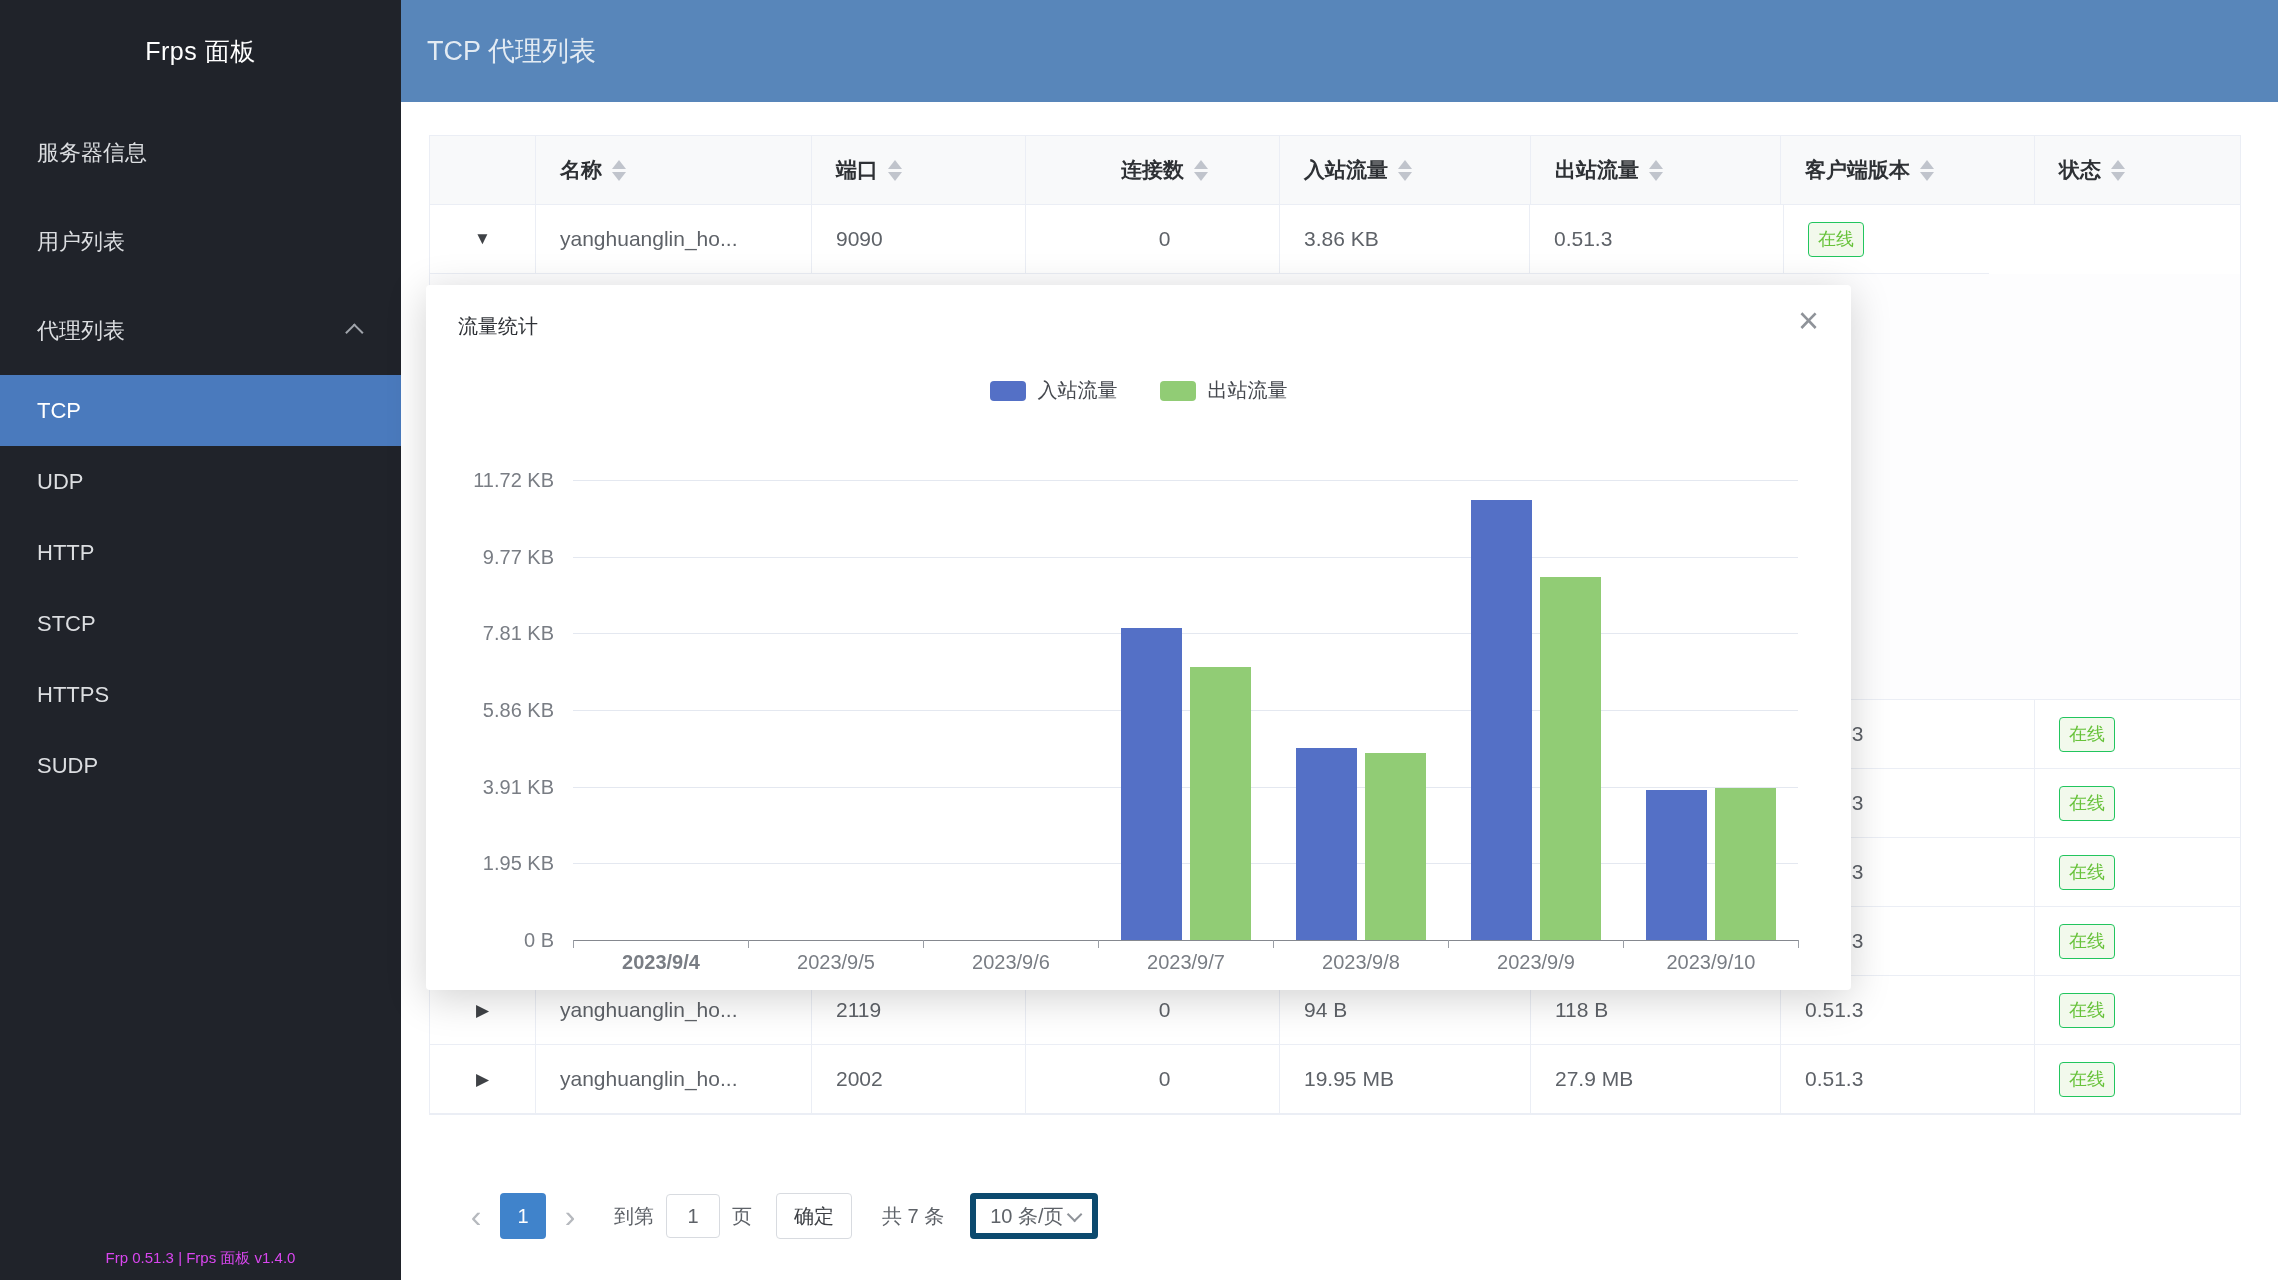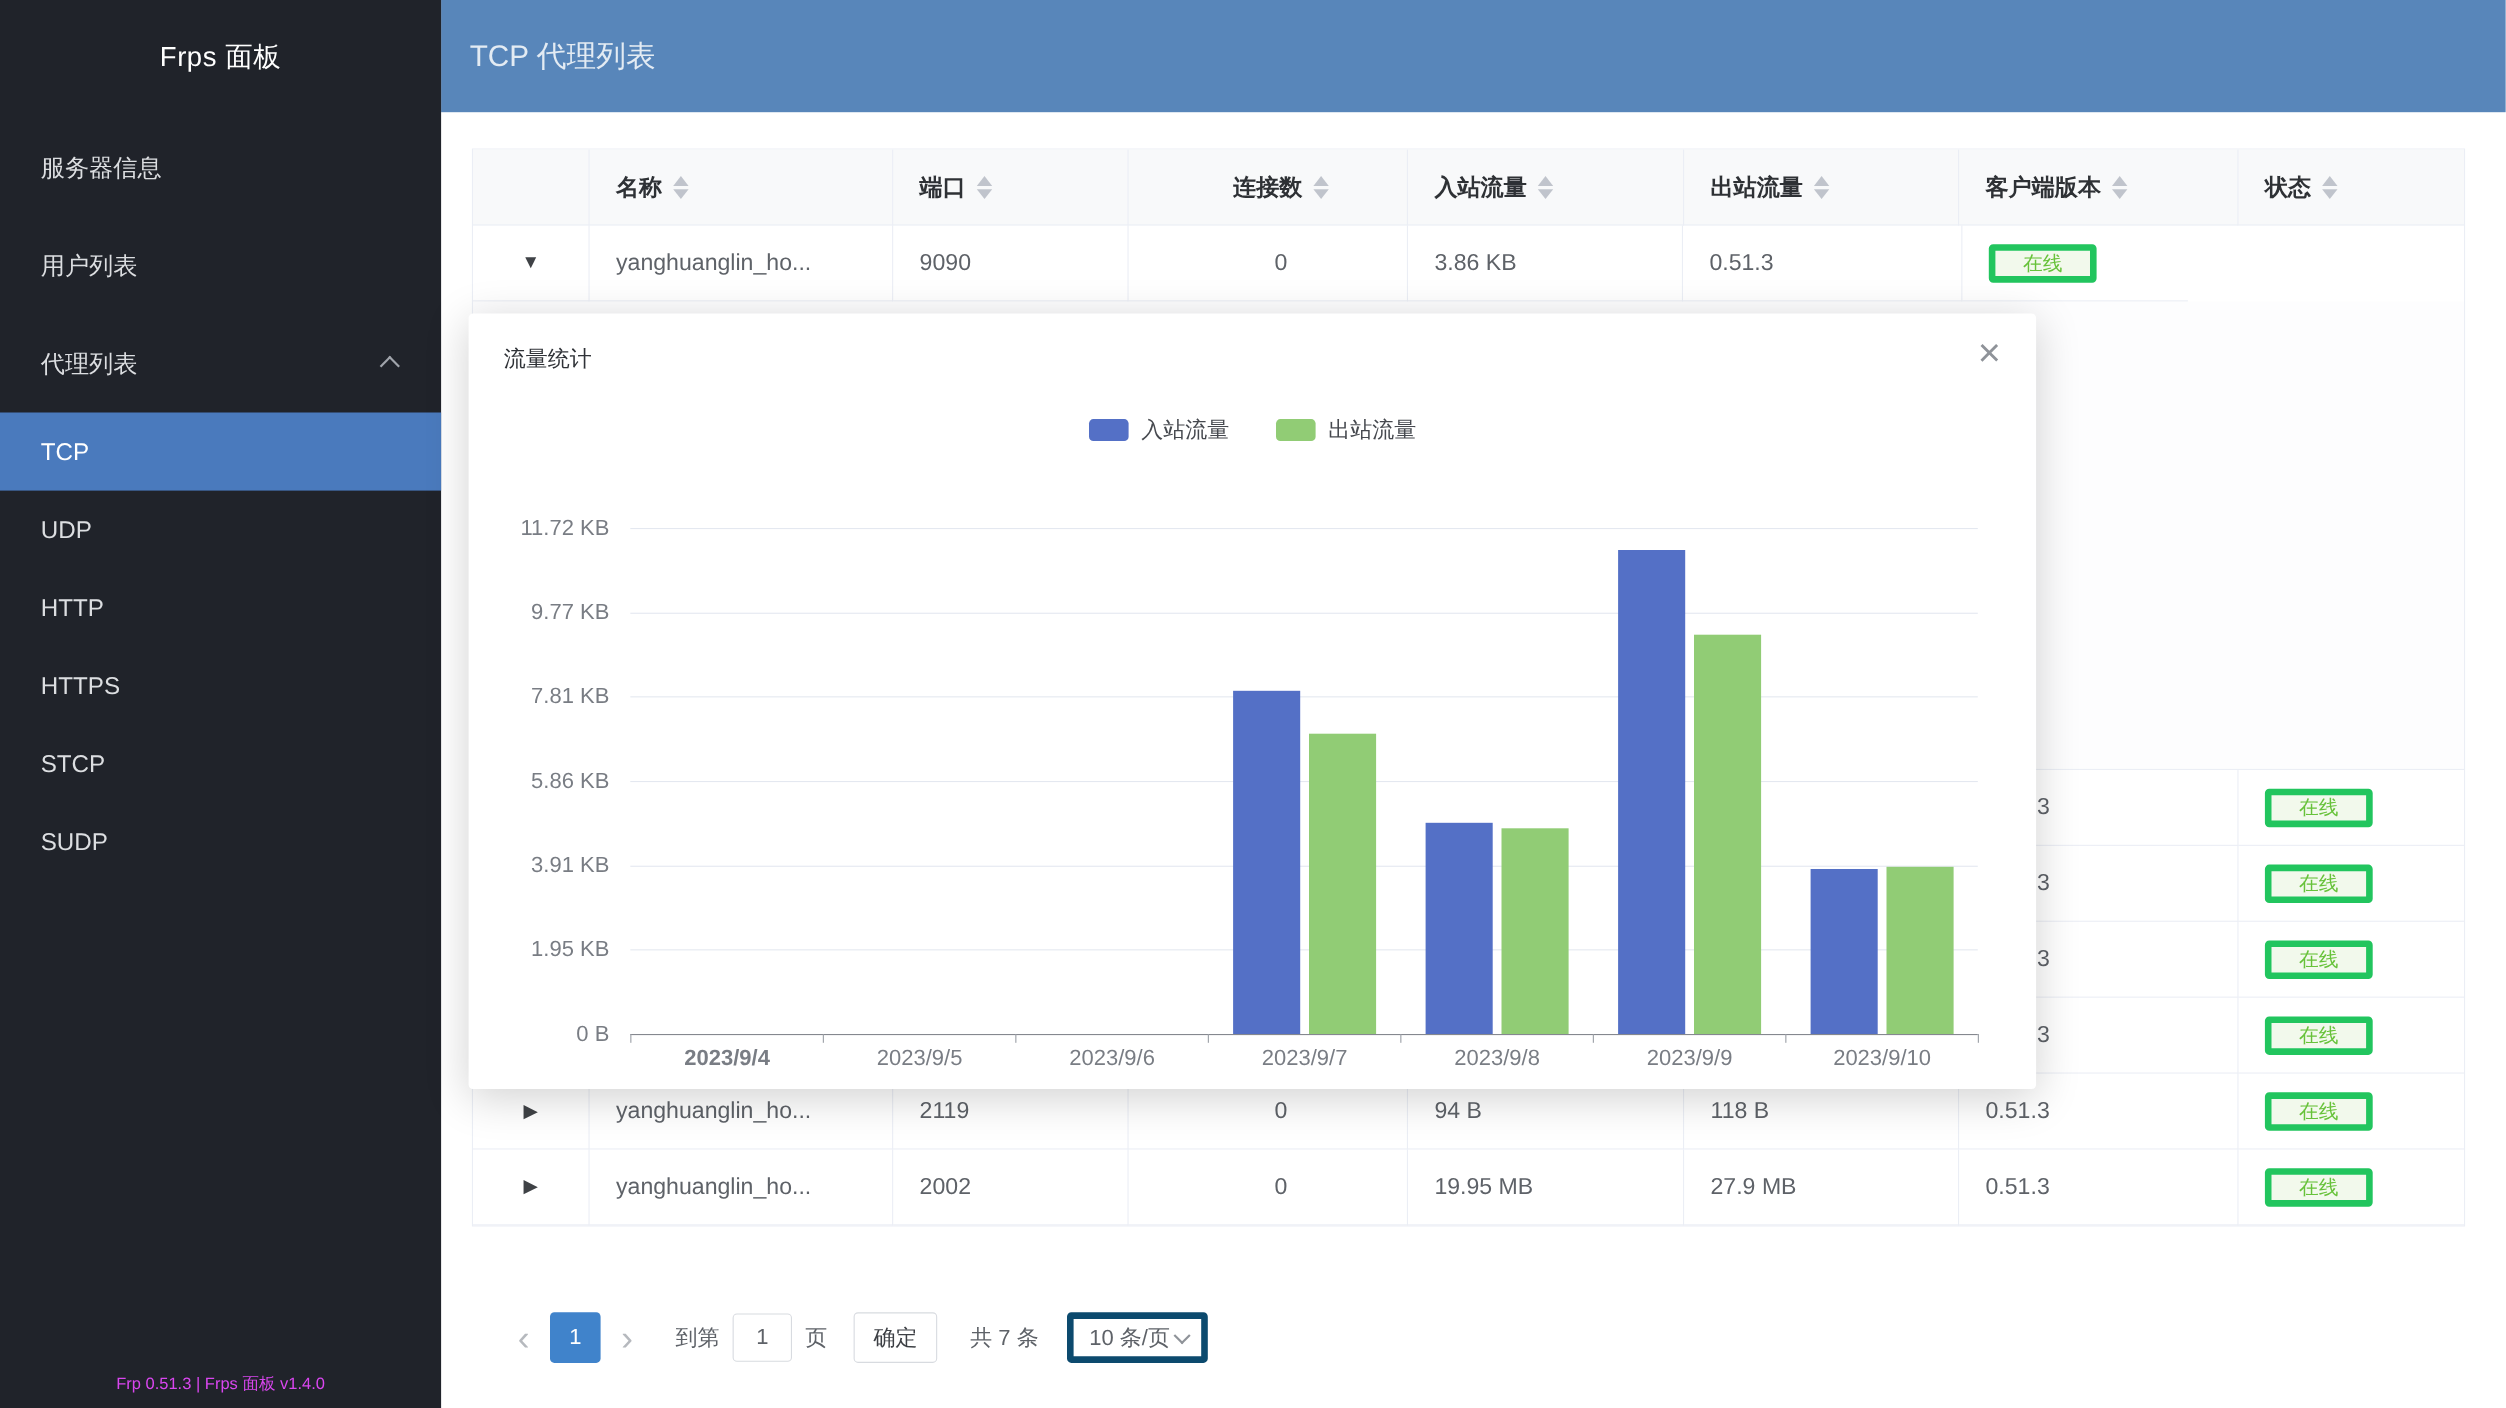--- a/index.html
+++ b/index.html
@@ -25,21 +25,21 @@
   .thead{display:flex;background:#f8f9fa;}
   .th{display:flex;align-items:center;height:69px;padding-left:24px;font-size:21px;font-weight:700;color:#2e3135;border-right:1px solid #ebeef5;border-bottom:1px solid #ebeef5;}
   .tr{display:flex;}
   .td{display:flex;align-items:center;height:69px;padding-left:24px;font-size:21px;color:#5e6268;border-right:1px solid #ebeef5;border-bottom:1px solid #ebeef5;white-space:nowrap;overflow:hidden;}
   .c0{width:106px;}.c1{width:276px;}.c2{width:214px;}.c3{width:254px;justify-content:center;}.c4{width:251px;}.c5{width:250px;}.c6{width:254px;}.c7{width:205px;border-right:none;}
   .expand-cell{justify-content:center;padding-left:0;font-size:17px;color:#3f4246;cursor:pointer;}
   .sort{display:inline-flex;flex-direction:column;margin-left:10px;gap:3px;}
   .sort i{display:block;width:0;height:0;border-left:7px solid transparent;border-right:7px solid transparent;}
   .sort .up{border-bottom:9px solid #c0c4cc;}
   .sort .dn{border-top:9px solid #c0c4cc;}
-  .badge{display:inline-flex;align-items:center;height:35px;padding:0 25px;border-radius:4px;background:#f2f9ec;border:6px solid #22c55e;color:#67c23a;font-size:18px;}
+  .badge{display:inline-flex;align-items:center;height:35px;padding:0 9px;border-radius:4px;background:#f2f9ec;border:1px solid #22c55e;color:#67c23a;font-size:18px;}
   .expanded{height:426px;background:#fdfdfe;border-bottom:1px solid #ebeef5;}
 
   
   .pagination{position:absolute;left:458px;top:1193px;height:46px;display:flex;align-items:center;font-size:20px;color:#5e6268;z-index:1;}
   .pg-prev,.pg-next{width:36px;text-align:center;font-size:32px;color:#b6b9be;cursor:pointer;line-height:46px;}
   .pg-page{width:46px;height:46px;background:#4083cb;color:#fff;display:flex;align-items:center;justify-content:center;border-radius:4px;font-size:20px;margin:0 6px;cursor:pointer;}
   .pg-goto{margin-left:26px;}
   .pg-input{width:54px;height:44px;border:1px solid #d8dbe0;border-radius:4px;text-align:center;font-size:20px;color:#5e6268;margin:0 12px;font-family:inherit;}
   .pg-word{}
   .pg-confirm{margin-left:24px;height:46px;padding:0 17px;border:1px solid #d8dbe0;border-radius:4px;background:#fff;font-size:20px;color:#3c3f44;font-family:inherit;cursor:pointer;}
@@ -74,22 +74,22 @@
     <div class="sb-item">
       <span>用户列表</span>
     </div>
     <div class="sb-item">
       <span>代理列表</span>
       <span class="chev-up"></span>
     </div>
     <div class="sb-sub active">TCP</div>
     <div class="sb-sub">UDP</div>
     <div class="sb-sub">HTTP</div>
+    <div class="sb-sub">STCP</div>
     <div class="sb-sub">HTTPS</div>
-    <div class="sb-sub">STCP</div>
     <div class="sb-sub">SUDP</div>
   </nav>
   <div class="sb-footer">Frp 0.51.3 | Frps 面板 v1.4.0</div>
 </aside>
 
 <header class="topbar">
   <h1>TCP 代理列表</h1>
 </header>
 
 <section class="table">

